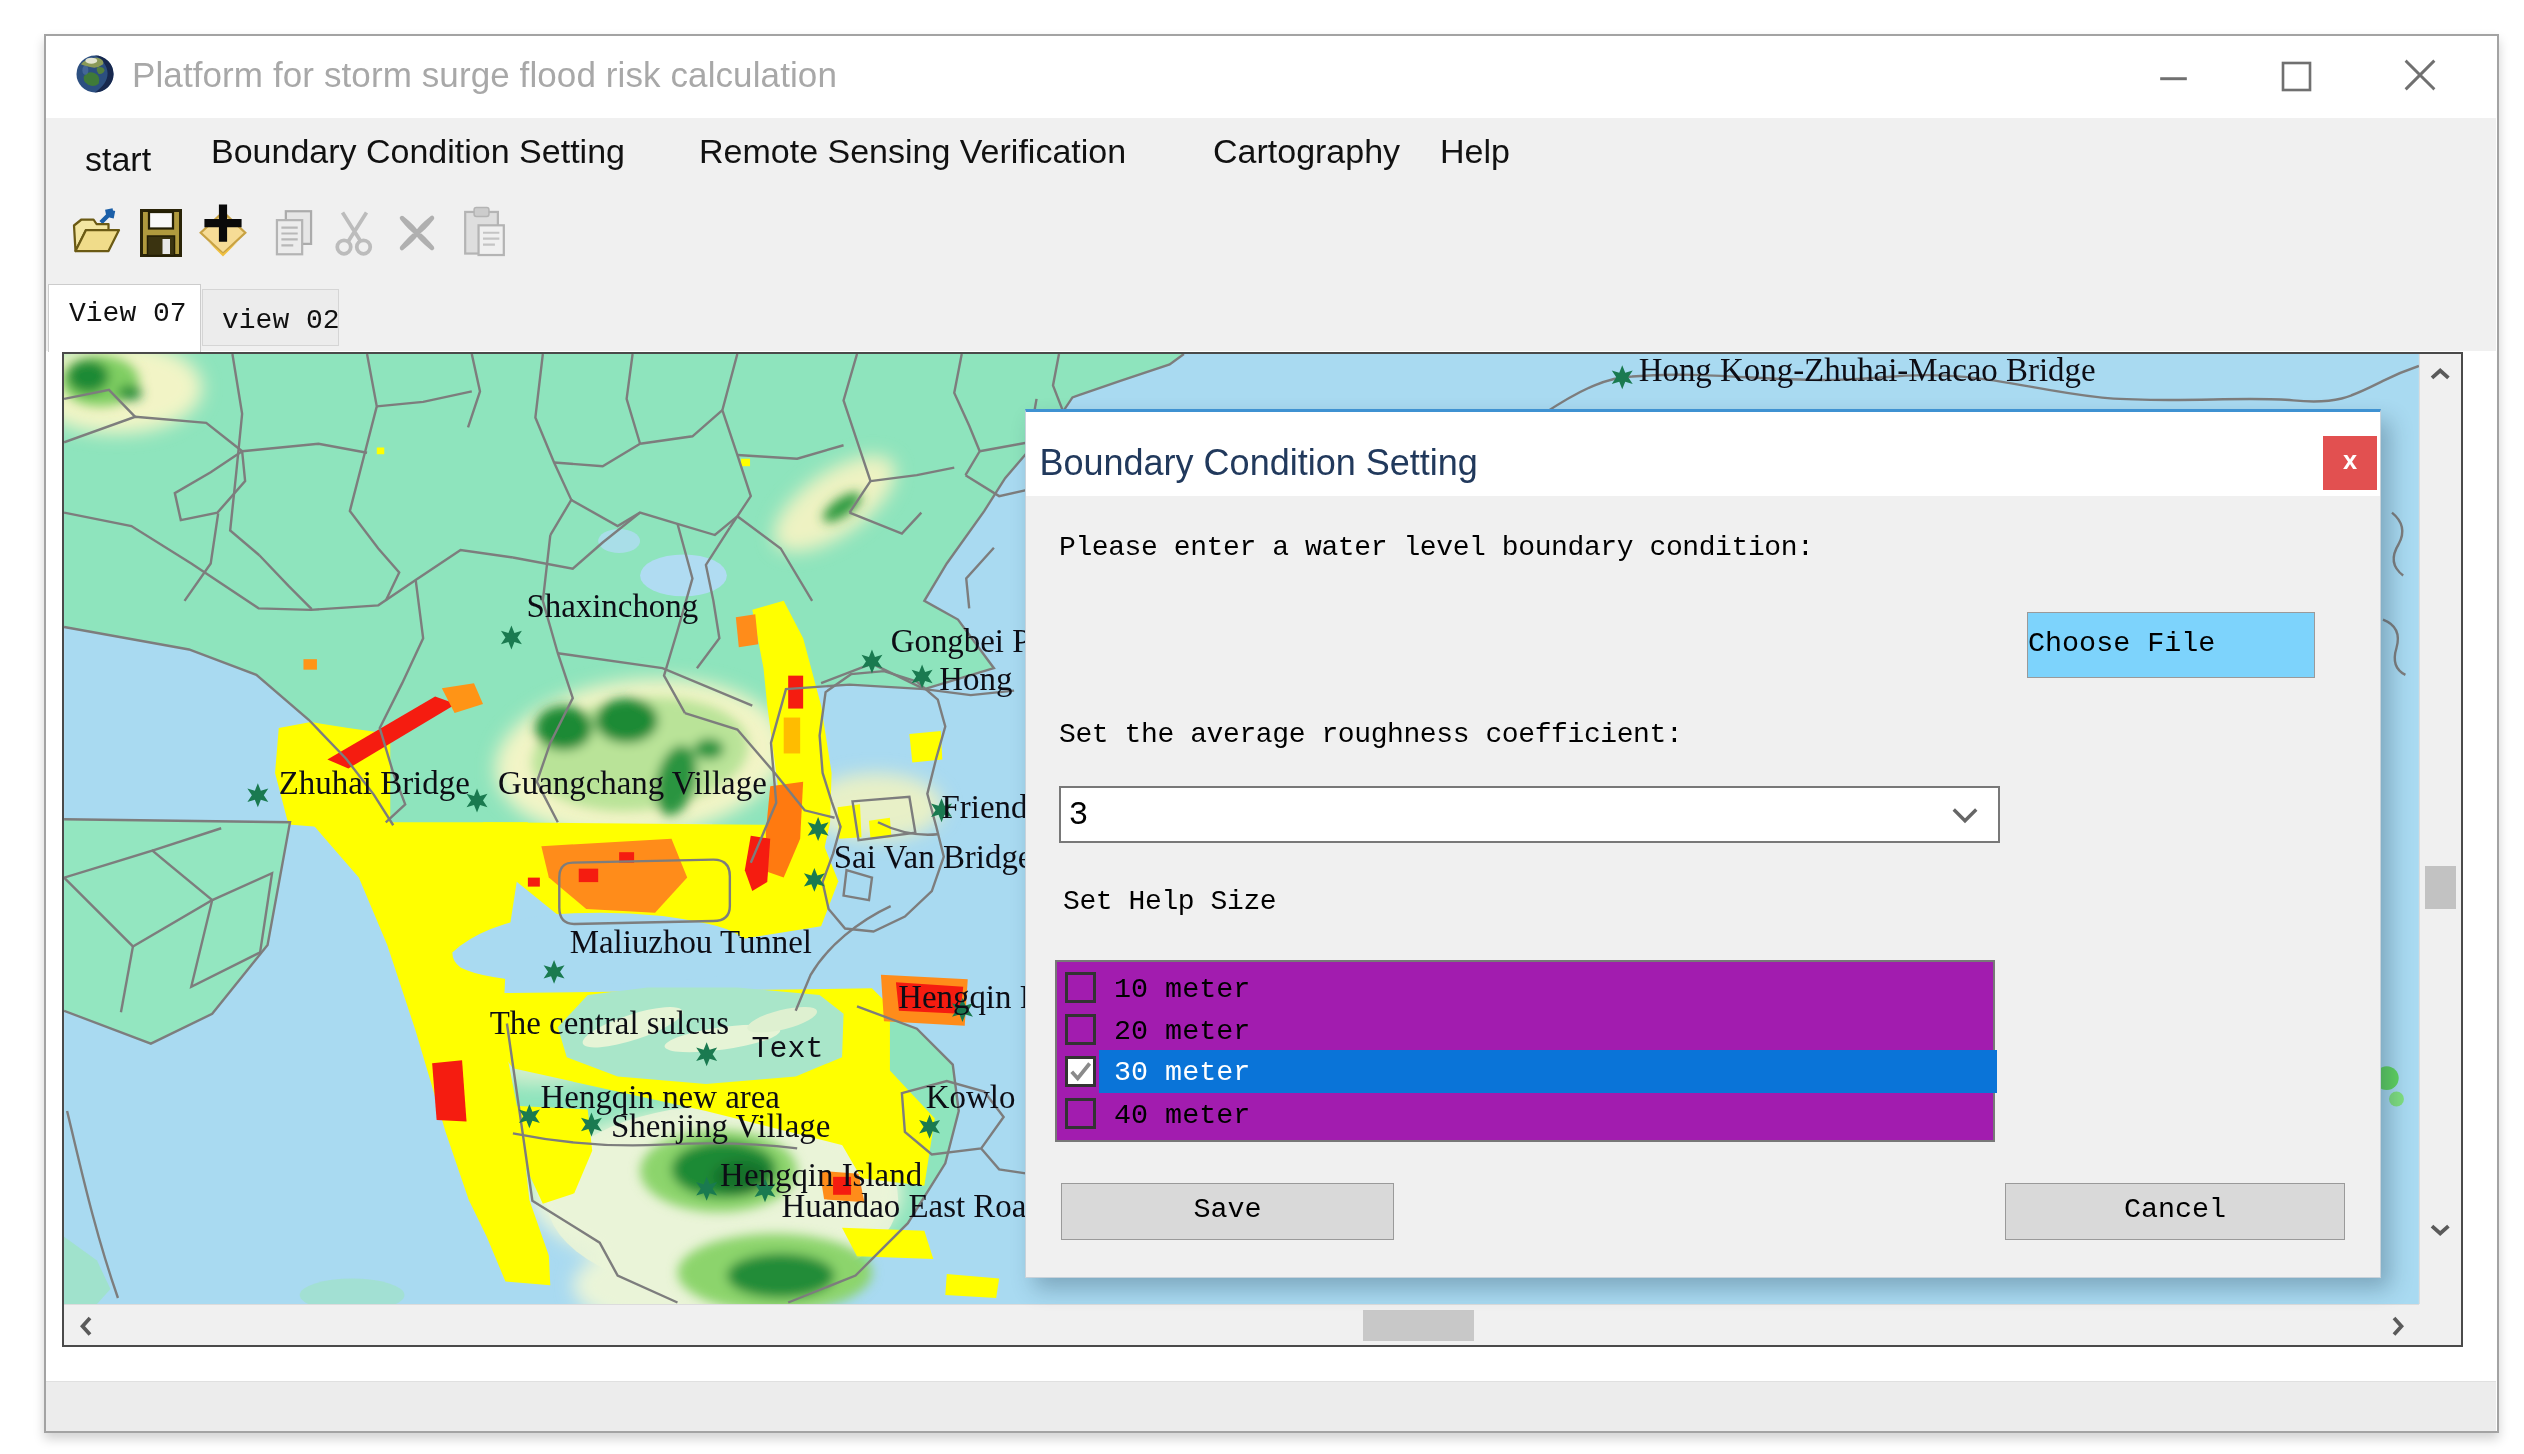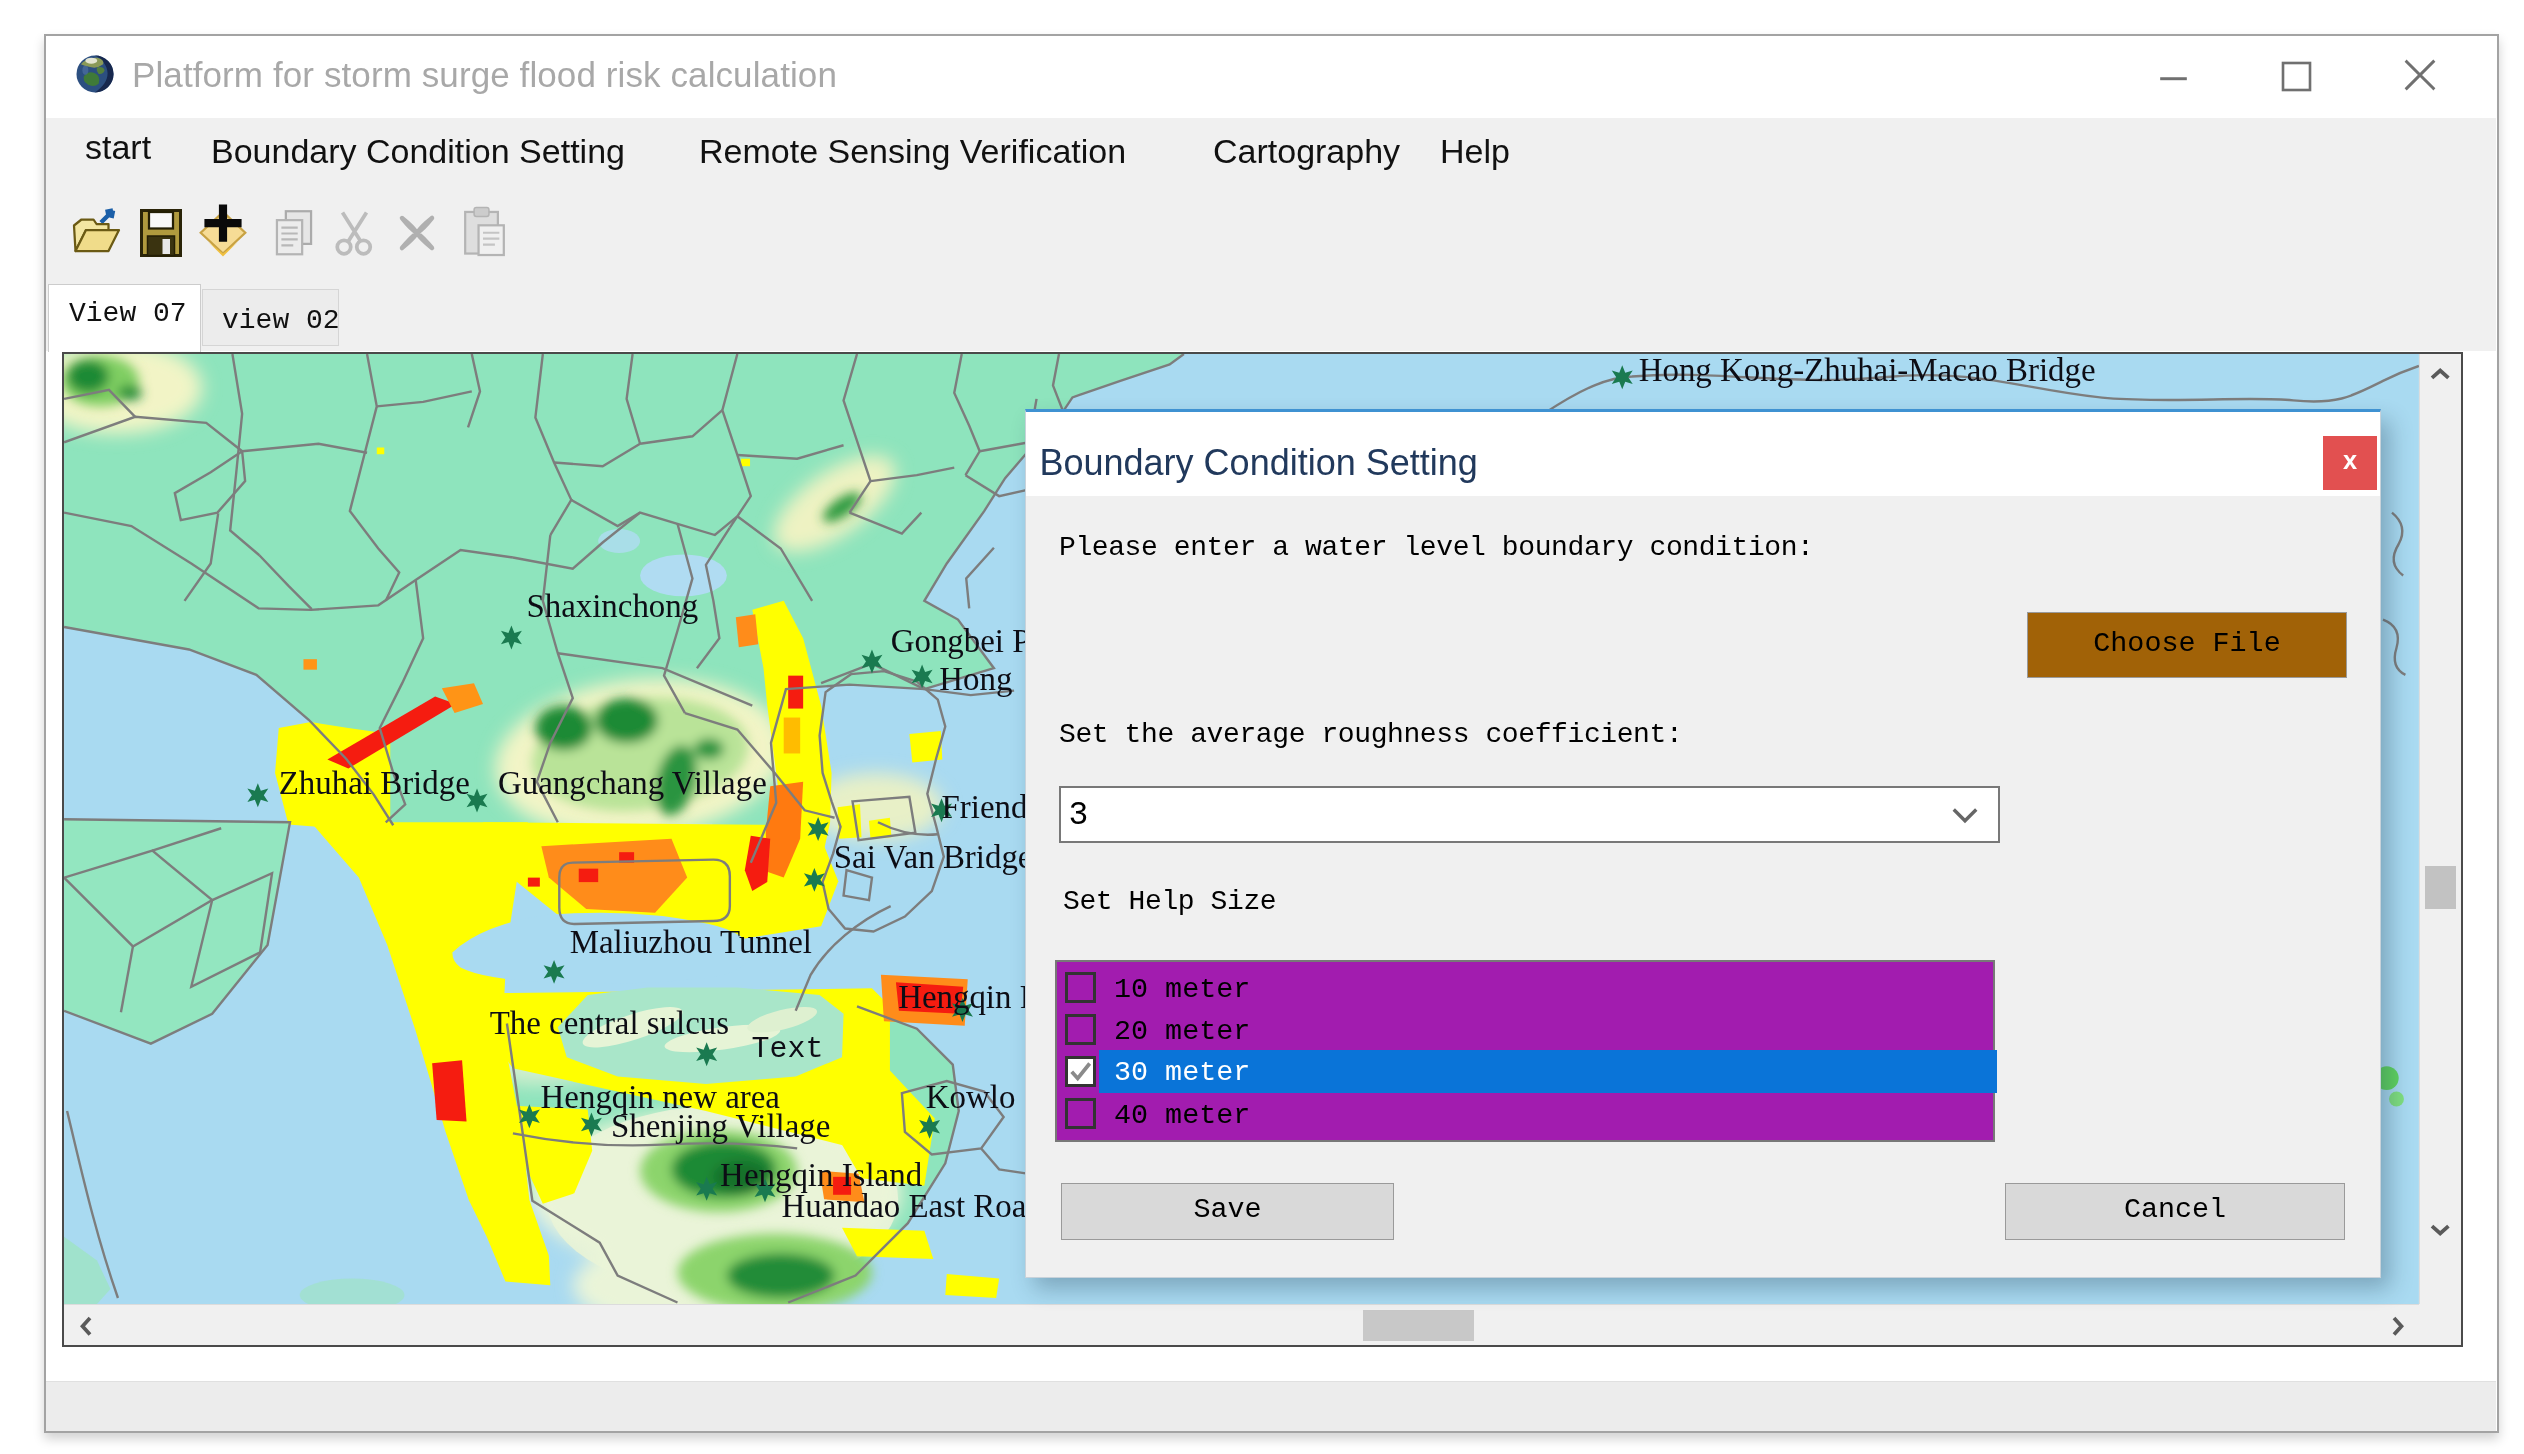--- a/index.html
+++ b/index.html
@@ -29,21 +29,21 @@
   <rect x="7" y="23" width="36" height="4" fill="#707070"></rect>
 </svg>
 <svg class="abs" style="left:2280px;top:60px" width="33" height="33" viewBox="0 0 44 44">
   <rect x="4" y="4" width="36" height="36" fill="none" stroke="#707070" stroke-width="3.5"></rect>
 </svg>
 <svg class="abs" style="left:2403px;top:58px" width="34" height="34" viewBox="0 0 46 46">
   <path d="M5,5 L41,41 M41,5 L5,41" stroke="#707070" stroke-width="4" stroke-linecap="square"></path>
 </svg>
 
 <div class="abs" style="left:46px;top:118px;width:2450px;height:75px;background:#f0f0f0"></div>
-<div class="abs" style="left:85px;top:128px;font-size:34px;color:#111">start</div>
+<div class="abs" style="left:85px;top:140px;font-size:34px;color:#111">start</div>
 <div class="abs" style="left:211px;top:132px;font-size:34px;color:#111">Boundary Condition Setting</div>
 <div class="abs" style="left:699px;top:132px;font-size:34px;color:#111">Remote Sensing Verification</div>
 <div class="abs" style="left:1213px;top:132px;font-size:34px;color:#111">Cartography</div>
 <div class="abs" style="left:1440px;top:132px;font-size:34px;color:#111">Help</div>
 
 <div class="abs" style="left:46px;top:193px;width:2450px;height:88px;background:#f0f0f0"></div>
 
 <svg class="abs" style="left:71px;top:206px" width="51" height="54" viewBox="0 0 68 72">
   <path d="M40,22 L56,6 M56,6 L46,8 M56,6 L54,16" stroke="#1b5fa8" stroke-width="6" fill="none"></path>
   <path d="M4,26 L14,18 L30,18 L34,24 L50,24 L50,32 L20,32 L6,60 Z" fill="#f3e6a2" stroke="#6b5a14" stroke-width="3" stroke-linejoin="round"></path>
@@ -333,21 +333,21 @@
   </div>
 </div>
 
 <div id="dialog" class="abs" style="left:1025px;top:409px;width:1356px;height:869px;background:#f0f0f0;border:1.5px solid #c8d2da;border-top:3.7px solid #3f92d2;box-sizing:border-box;box-shadow:9px 10.5px 21px rgba(30,60,80,.32)">
   <div style="position:absolute;left:0;top:0;width:100%;height:84px;background:#ffffff"></div>
   <div style="position:absolute;left:13.5px;top:30px;font-size:36px;color:#21395c">Boundary Condition Setting</div>
   <div style="position:absolute;left:1297px;top:24px;width:54px;height:54px;background:#e25050;color:#fff;font-size:25.4px;font-weight:bold;text-align:center;line-height:49px">x</div>
 
   <div class="mono" style="position:absolute;left:33px;top:120px;font-size:28px;letter-spacing:-0.4px;color:#000">Please enter a water level boundary condition:</div>
 
-  <div class="mono" style="position:absolute;left:1001px;top:200px;width:320px;height:66px;background:#a16207;border:1.5px solid #9a9a9a;box-sizing:border-box;font-size:28.4px;text-align:center;line-height:61px;color:#000">Choose File</div>
+  <div class="mono" style="position:absolute;left:1001px;top:200px;width:288px;height:66px;background:#7dd3fc;border:1.5px solid #9a9a9a;box-sizing:border-box;font-size:28.4px;text-align:left;line-height:61px;color:#000">Choose File</div>
 
   <div class="mono" style="position:absolute;left:33px;top:307px;font-size:28px;letter-spacing:-0.4px;color:#000">Set the average roughness coefficient:</div>
 
   <div style="position:absolute;left:33px;top:374px;width:941px;height:57px;background:#fff;border:2.2px solid #787878;box-sizing:border-box">
     <div class="mono" style="position:absolute;left:7.5px;top:9px;font-size:33px;color:#000">3</div>
     <svg style="position:absolute;right:18px;top:16.5px" width="30" height="21" viewBox="0 0 40 28">
         <path d="M5,6 L20,21 L35,6" stroke="#666" stroke-width="4.5" fill="none"></path>
       </svg>
   </div>
 

